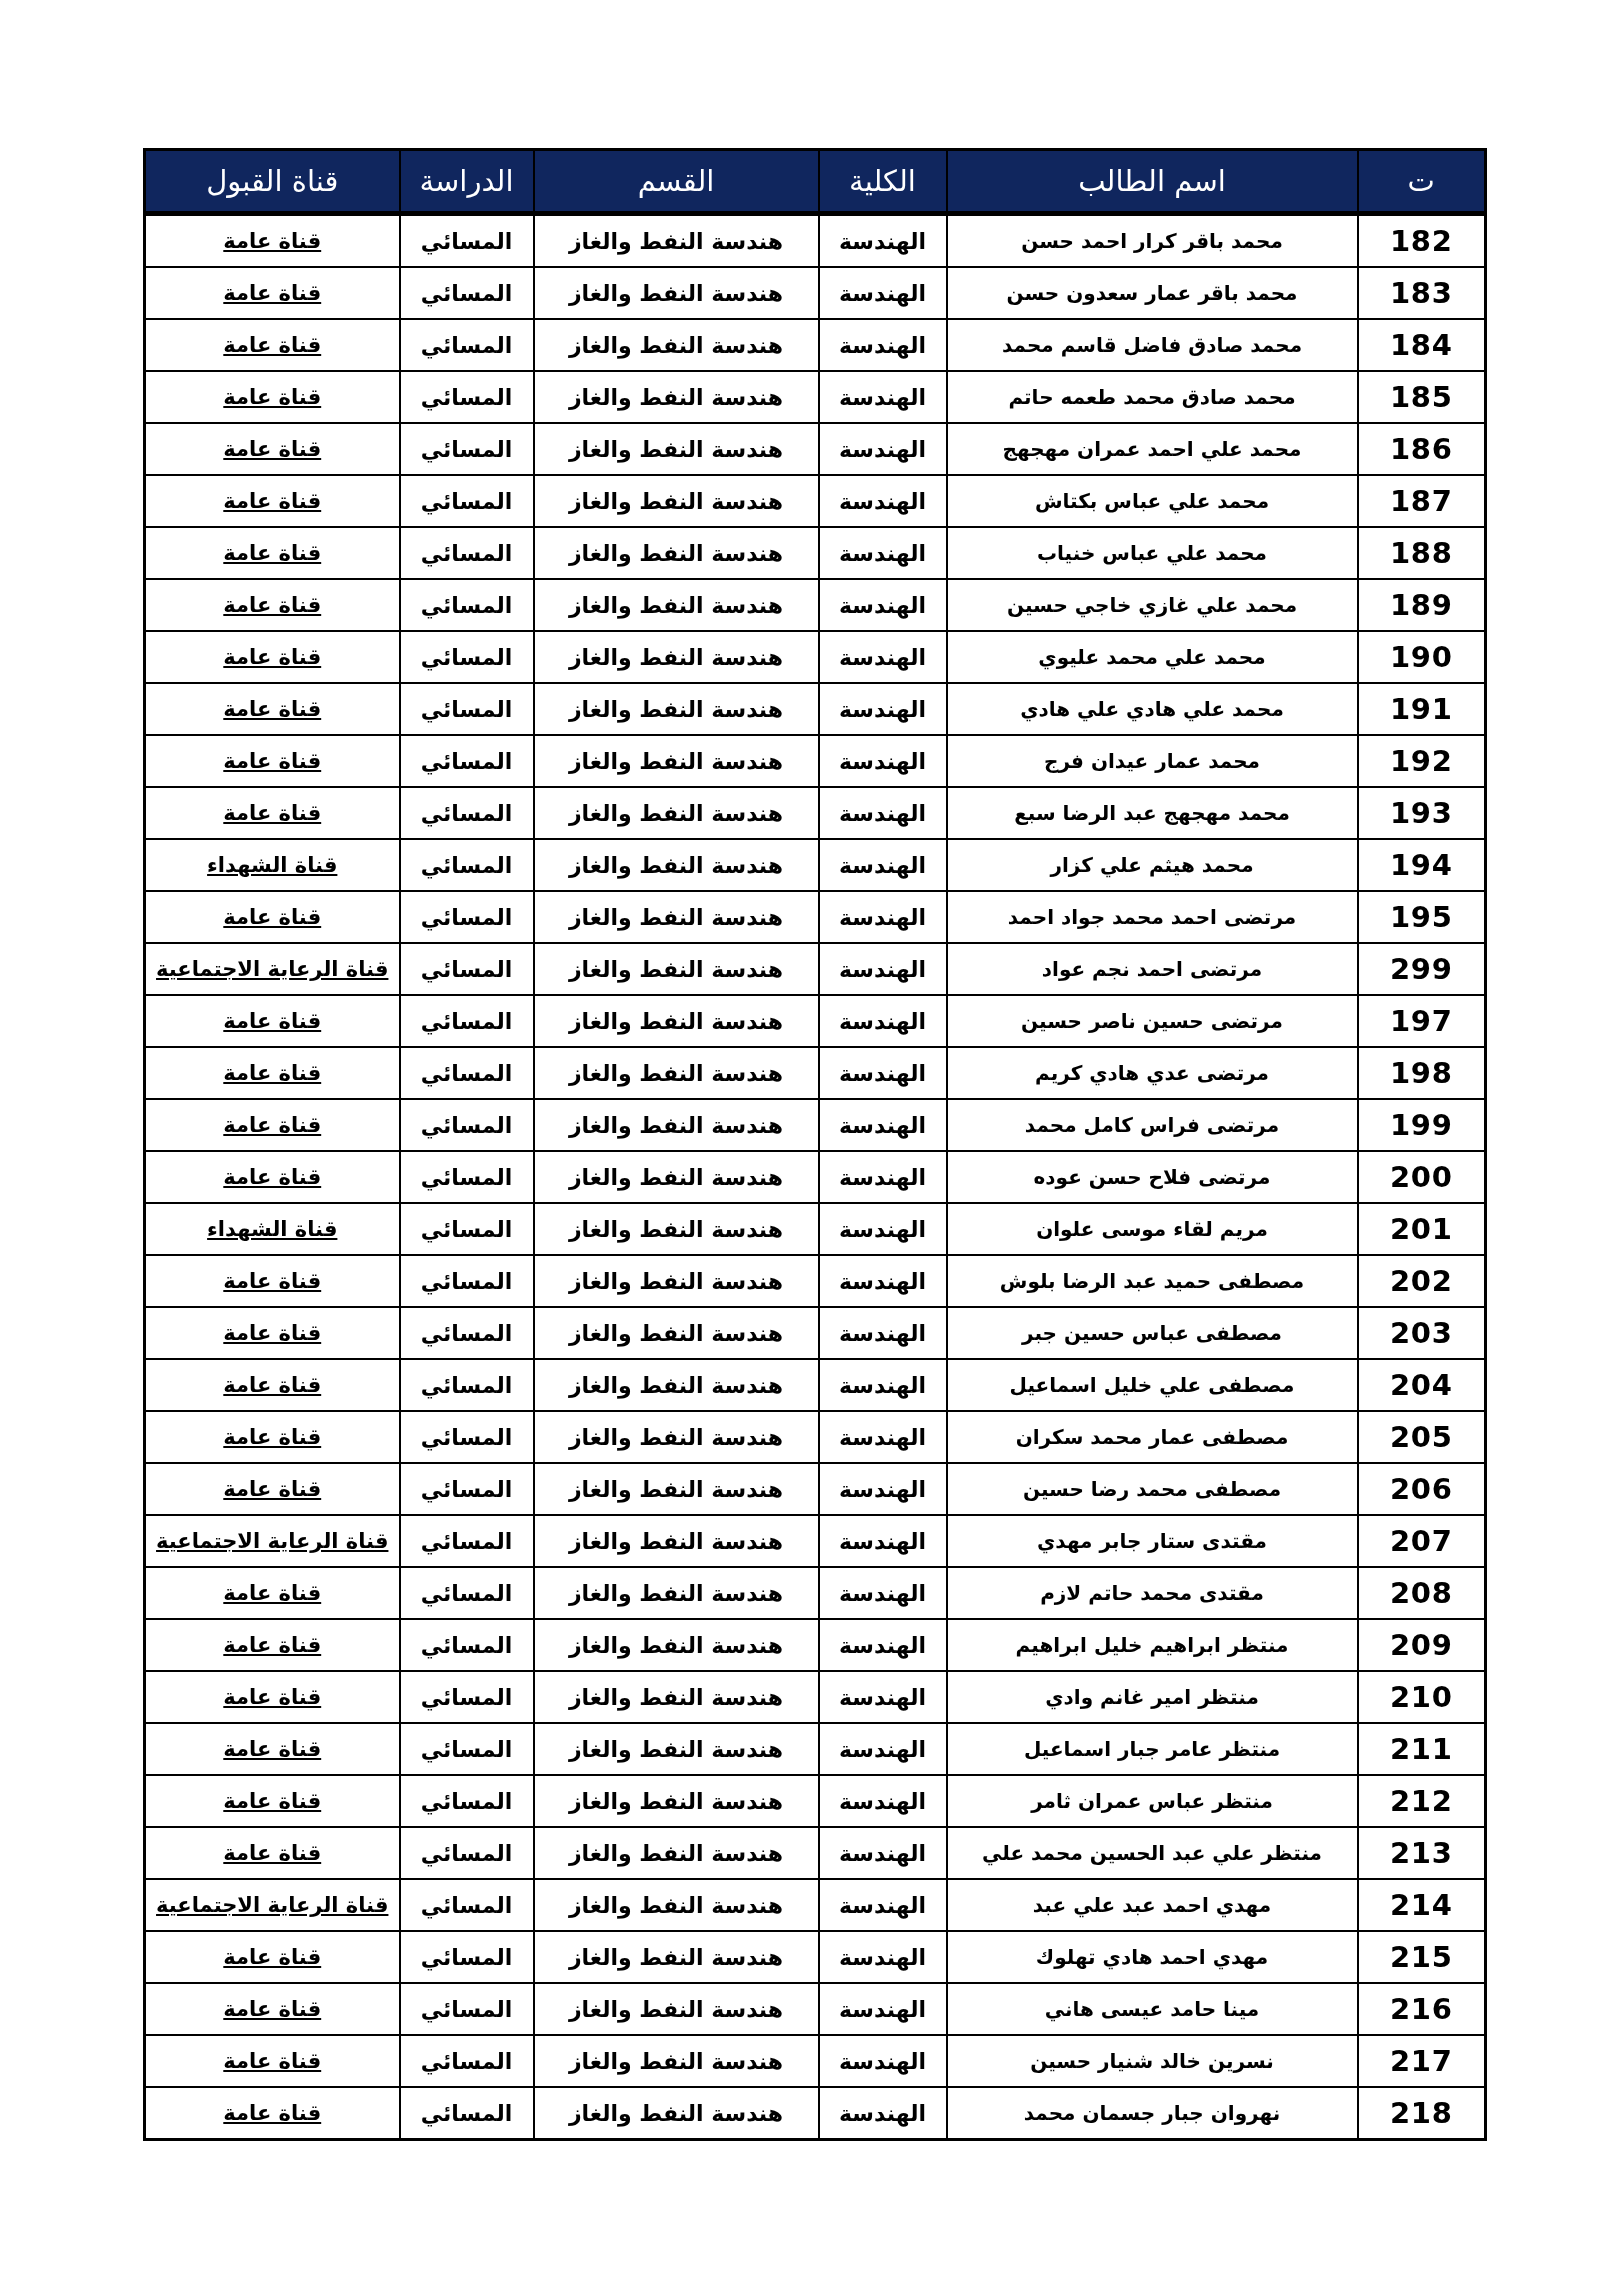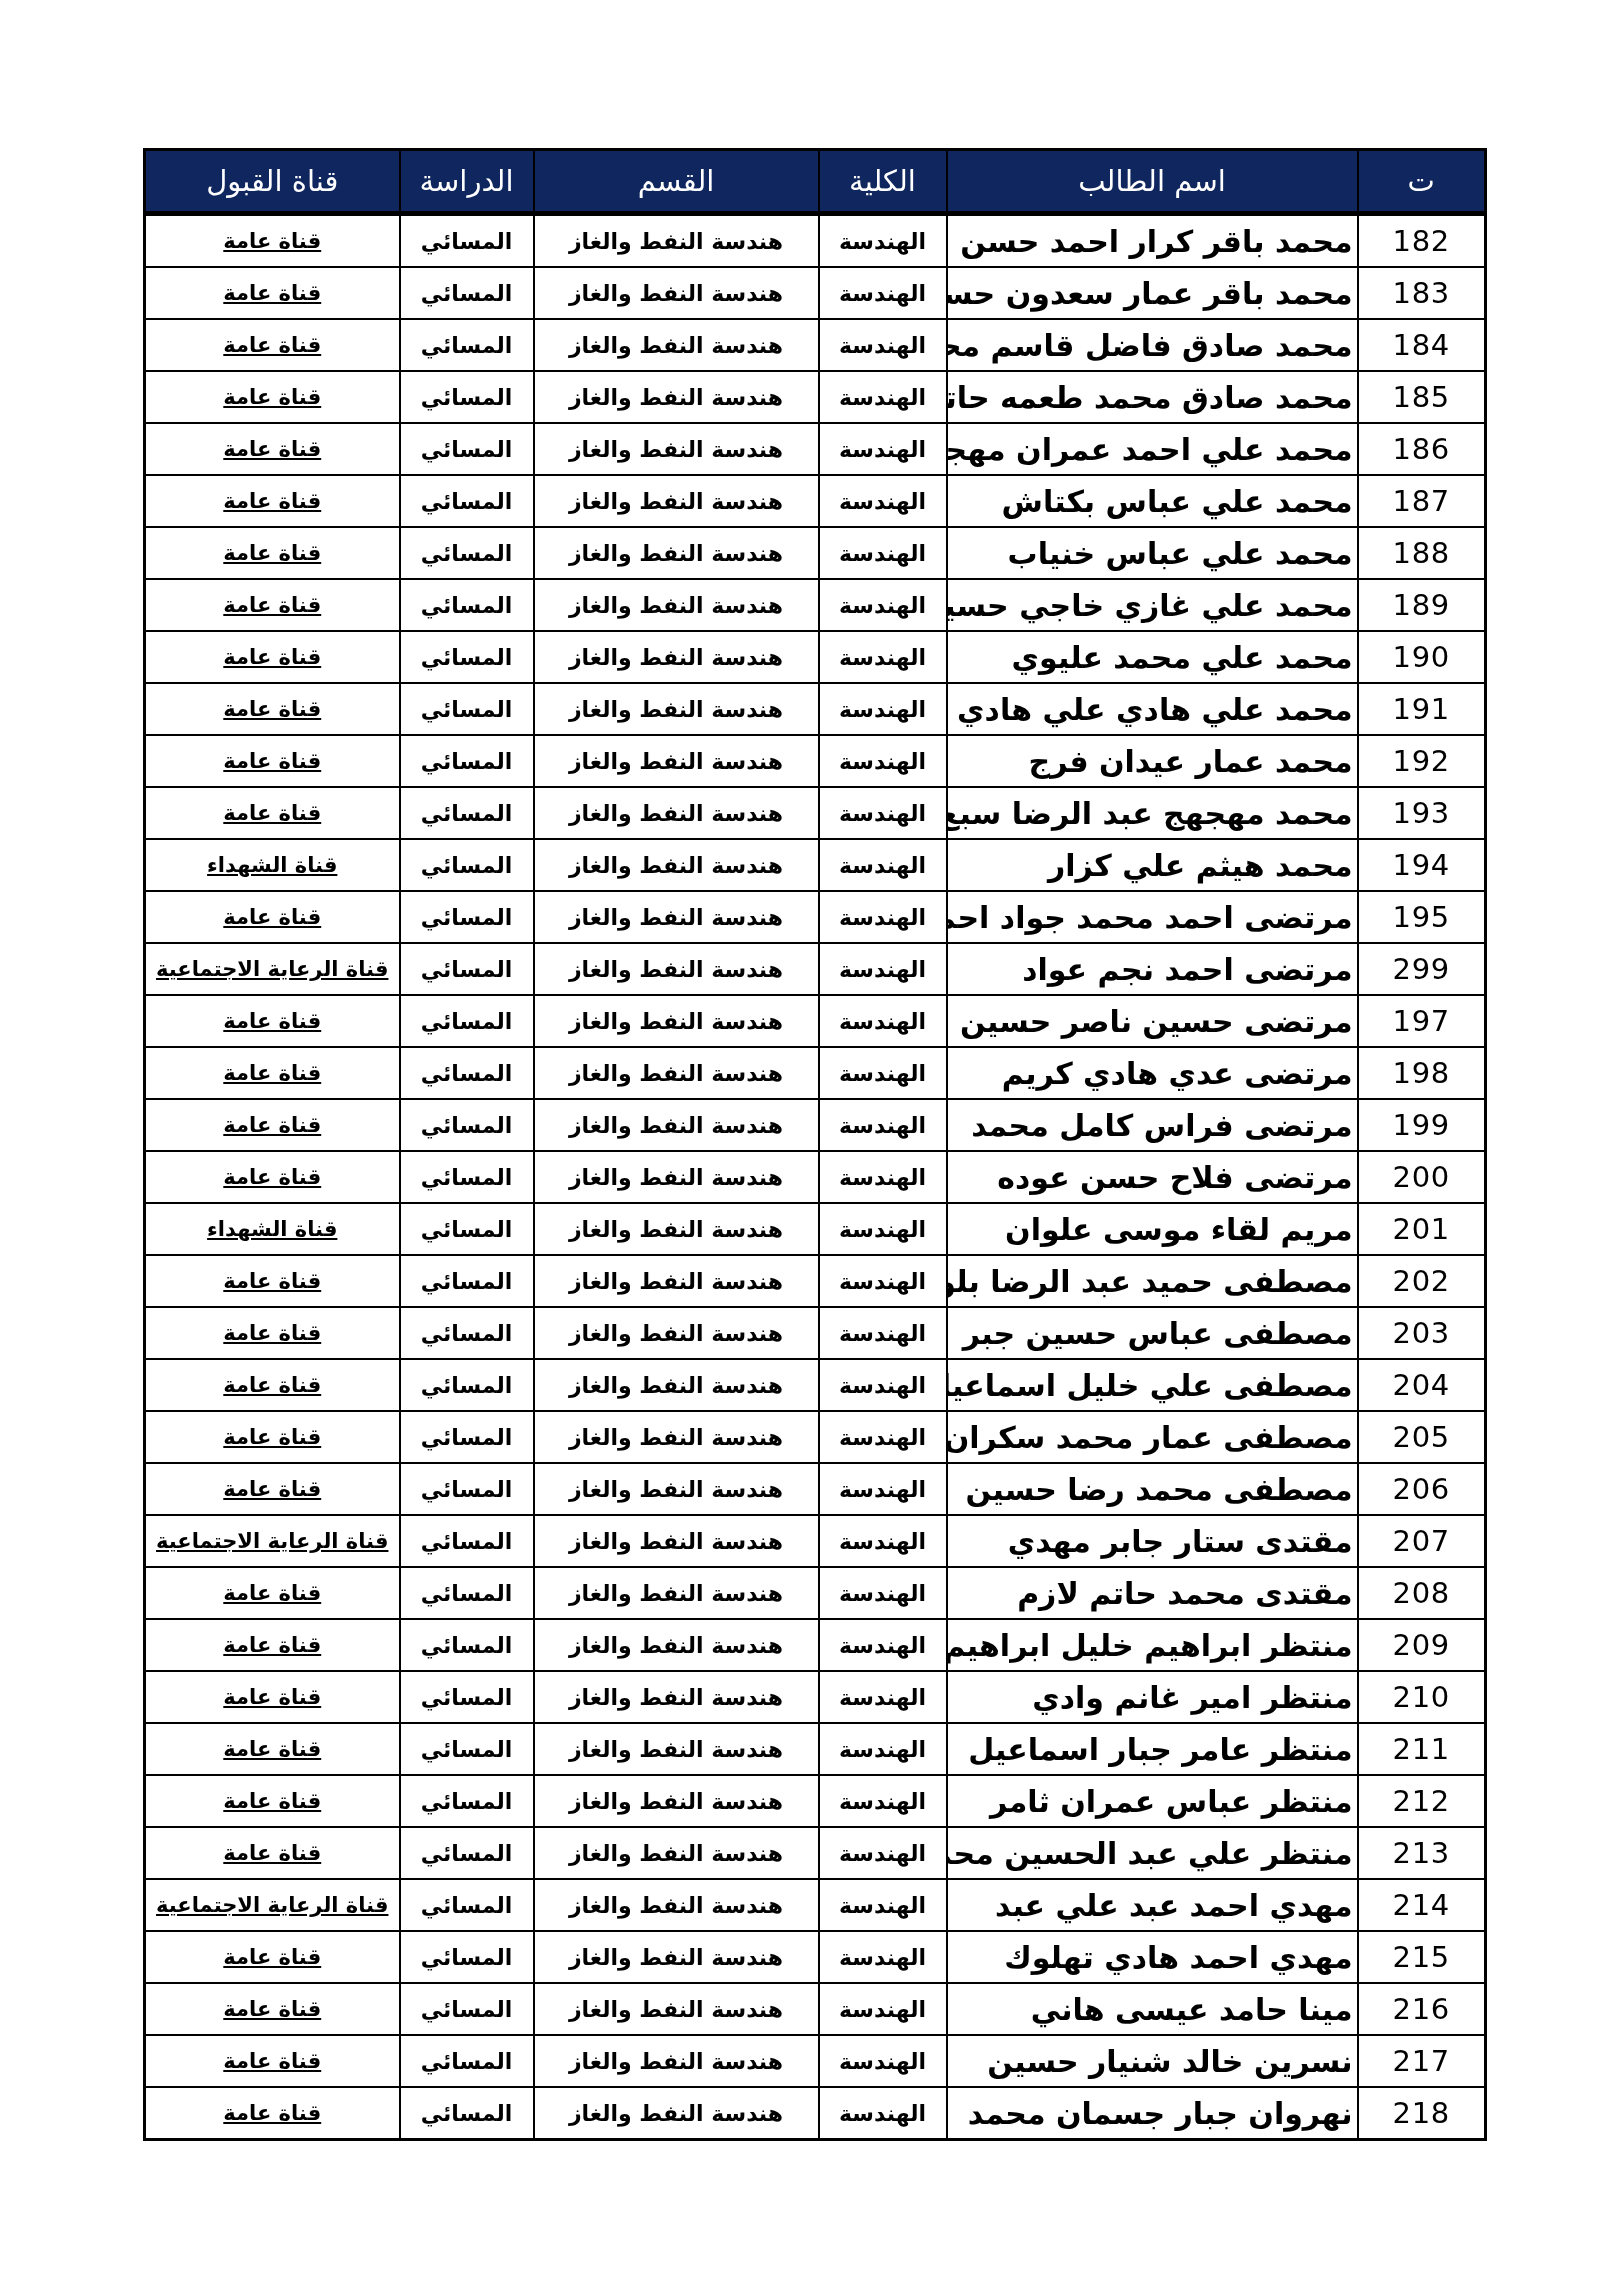--- a/index.html
+++ b/index.html
@@ -48,24 +48,24 @@
   }
   .students-table td {
     height: 50px;
     background: var(--row-bg, #ffffff);
     color: var(--body-text, #000000);
     font-size: 23px;
     font-weight: bold;
   }
   .students-table td.col-index {
     font-size: 29px;
-    font-weight: normal;
+    font-weight: bold;
     letter-spacing: 0.7px;
   }
-  .students-table td.col-name   { font-size: 30px; text-align: right; }
+  .students-table td.col-name   { font-size: 20px; }
   .students-table td.col-college,
   .students-table td.col-department,
   .students-table td.col-study  { font-size: 22px; }
   .students-table td.col-channel{ font-size: 21px; text-decoration: underline; }
 </style>
 </head>
 <body>
 
 <div class="sheet">
   <table class="students-table" dir="rtl">

